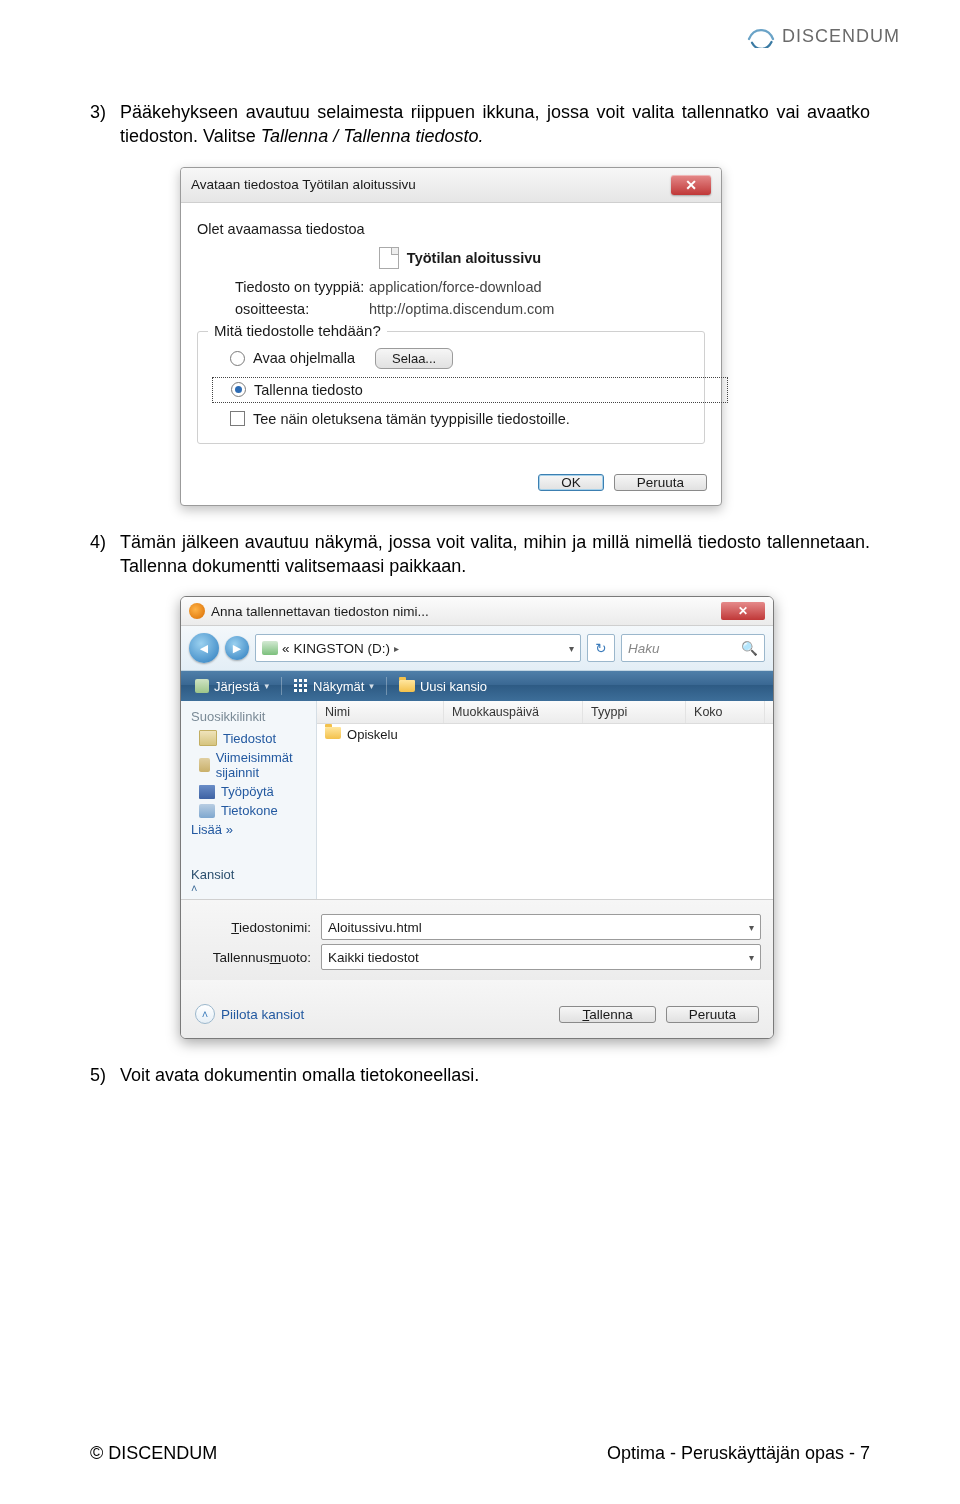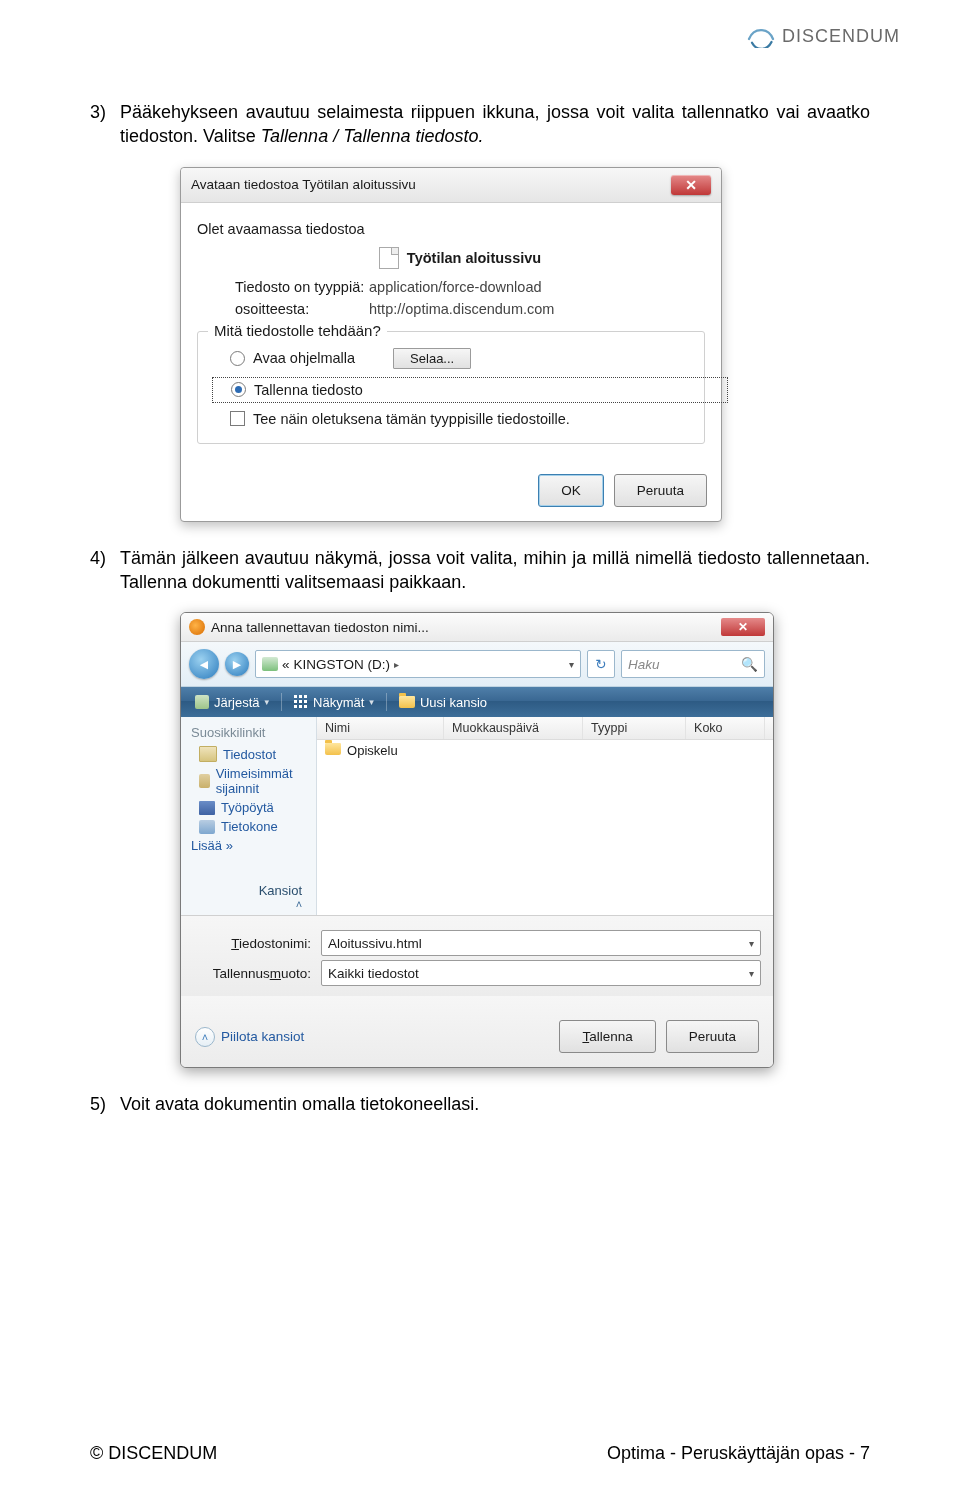--- a/index.html
+++ b/index.html
@@ -108,43 +108,43 @@
     width: 13px; height: 13px; border-radius: 50%;
     border: 1px solid #7a7a7a;
     display: inline-flex; align-items: center; justify-content: center;
     background: #fff;
   }
   .radio.checked::after {
     content: ""; width: 7px; height: 7px; border-radius: 50%;
     background: #2d6bb3;
   }
   .btn-small {
-    margin-left: 30px;
+    margin-left: 12px;
     padding: 2px 16px;
     background: linear-gradient(#f6f6f6,#e1e1e1);
     border: 1px solid #9b9b9b;
-    border-radius: 1px;
+    border-radius: 6px;
     font-size: 13px;
   }
   .checkbox {
     width: 13px; height: 13px;
     border: 1px solid #7a7a7a;
     background: #fff;
   }
   .selectbox {
     border: 1px dotted #444;
     padding: 4px 6px 4px 18px;
     width: 490px;
   }
   .dlg1 .footer {
     padding: 10px 14px 14px 14px;
     display: flex; justify-content: flex-end; gap: 10px;
   }
   .btn {
-    padding: 8px 22px;
+    padding: 0 22px;
     background: linear-gradient(#f6f6f6,#e1e1e1);
     border: 1px solid #8a8a8a;
     border-radius: 3px;
     font-size: 13.5px;
     font-family: "Segoe UI", Tahoma, sans-serif;
   }
   .btn.primary {
     border: 1px solid #3c7fb1;
     box-shadow: 0 0 0 1px #a4d0ea inset;
   }
@@ -264,21 +264,21 @@
     padding: 6px 10px;
     font-size:13px;
     color:#2b4f6e;
   }
   .sidebar2 .hdr { color:#7a8a96; margin:2px 0 4px 0; font-weight:normal; }
   .sidebar2 .item { display:flex; align-items:center; gap:6px; padding:2px 8px; color:#2359a0; }
   .sidebar2 .more { color:#2359a0; padding:2px 0 0 0; }
   .sidebar2 .foldhdr {
     margin-top:30px;
     color:#2b4f6e;
-    display:flex; align-items:flex-end; justify-content:space-between;
+    display:flex; align-items:flex-start; justify-content:space-between;
     padding-right:4px;
     flex-direction:column;
   }
   .ico { width:16px; height:14px; display:inline-block; }
   .ico.docs { background:linear-gradient(#efe3bb,#d6c47f); border:1px solid #c2ae62; border-radius:1px; }
   .ico.loc  { background:linear-gradient(#e0cfa1,#c9b06a); border-radius:2px; }
   .ico.desk { background:linear-gradient(#6a8dc7,#3e62a3); border-radius:1px; }
   .ico.comp { background:linear-gradient(#b8cde2,#7ea7cf); border-radius:2px; }
 
   .filepane { flex: 1; background:#fff; position:relative; }

